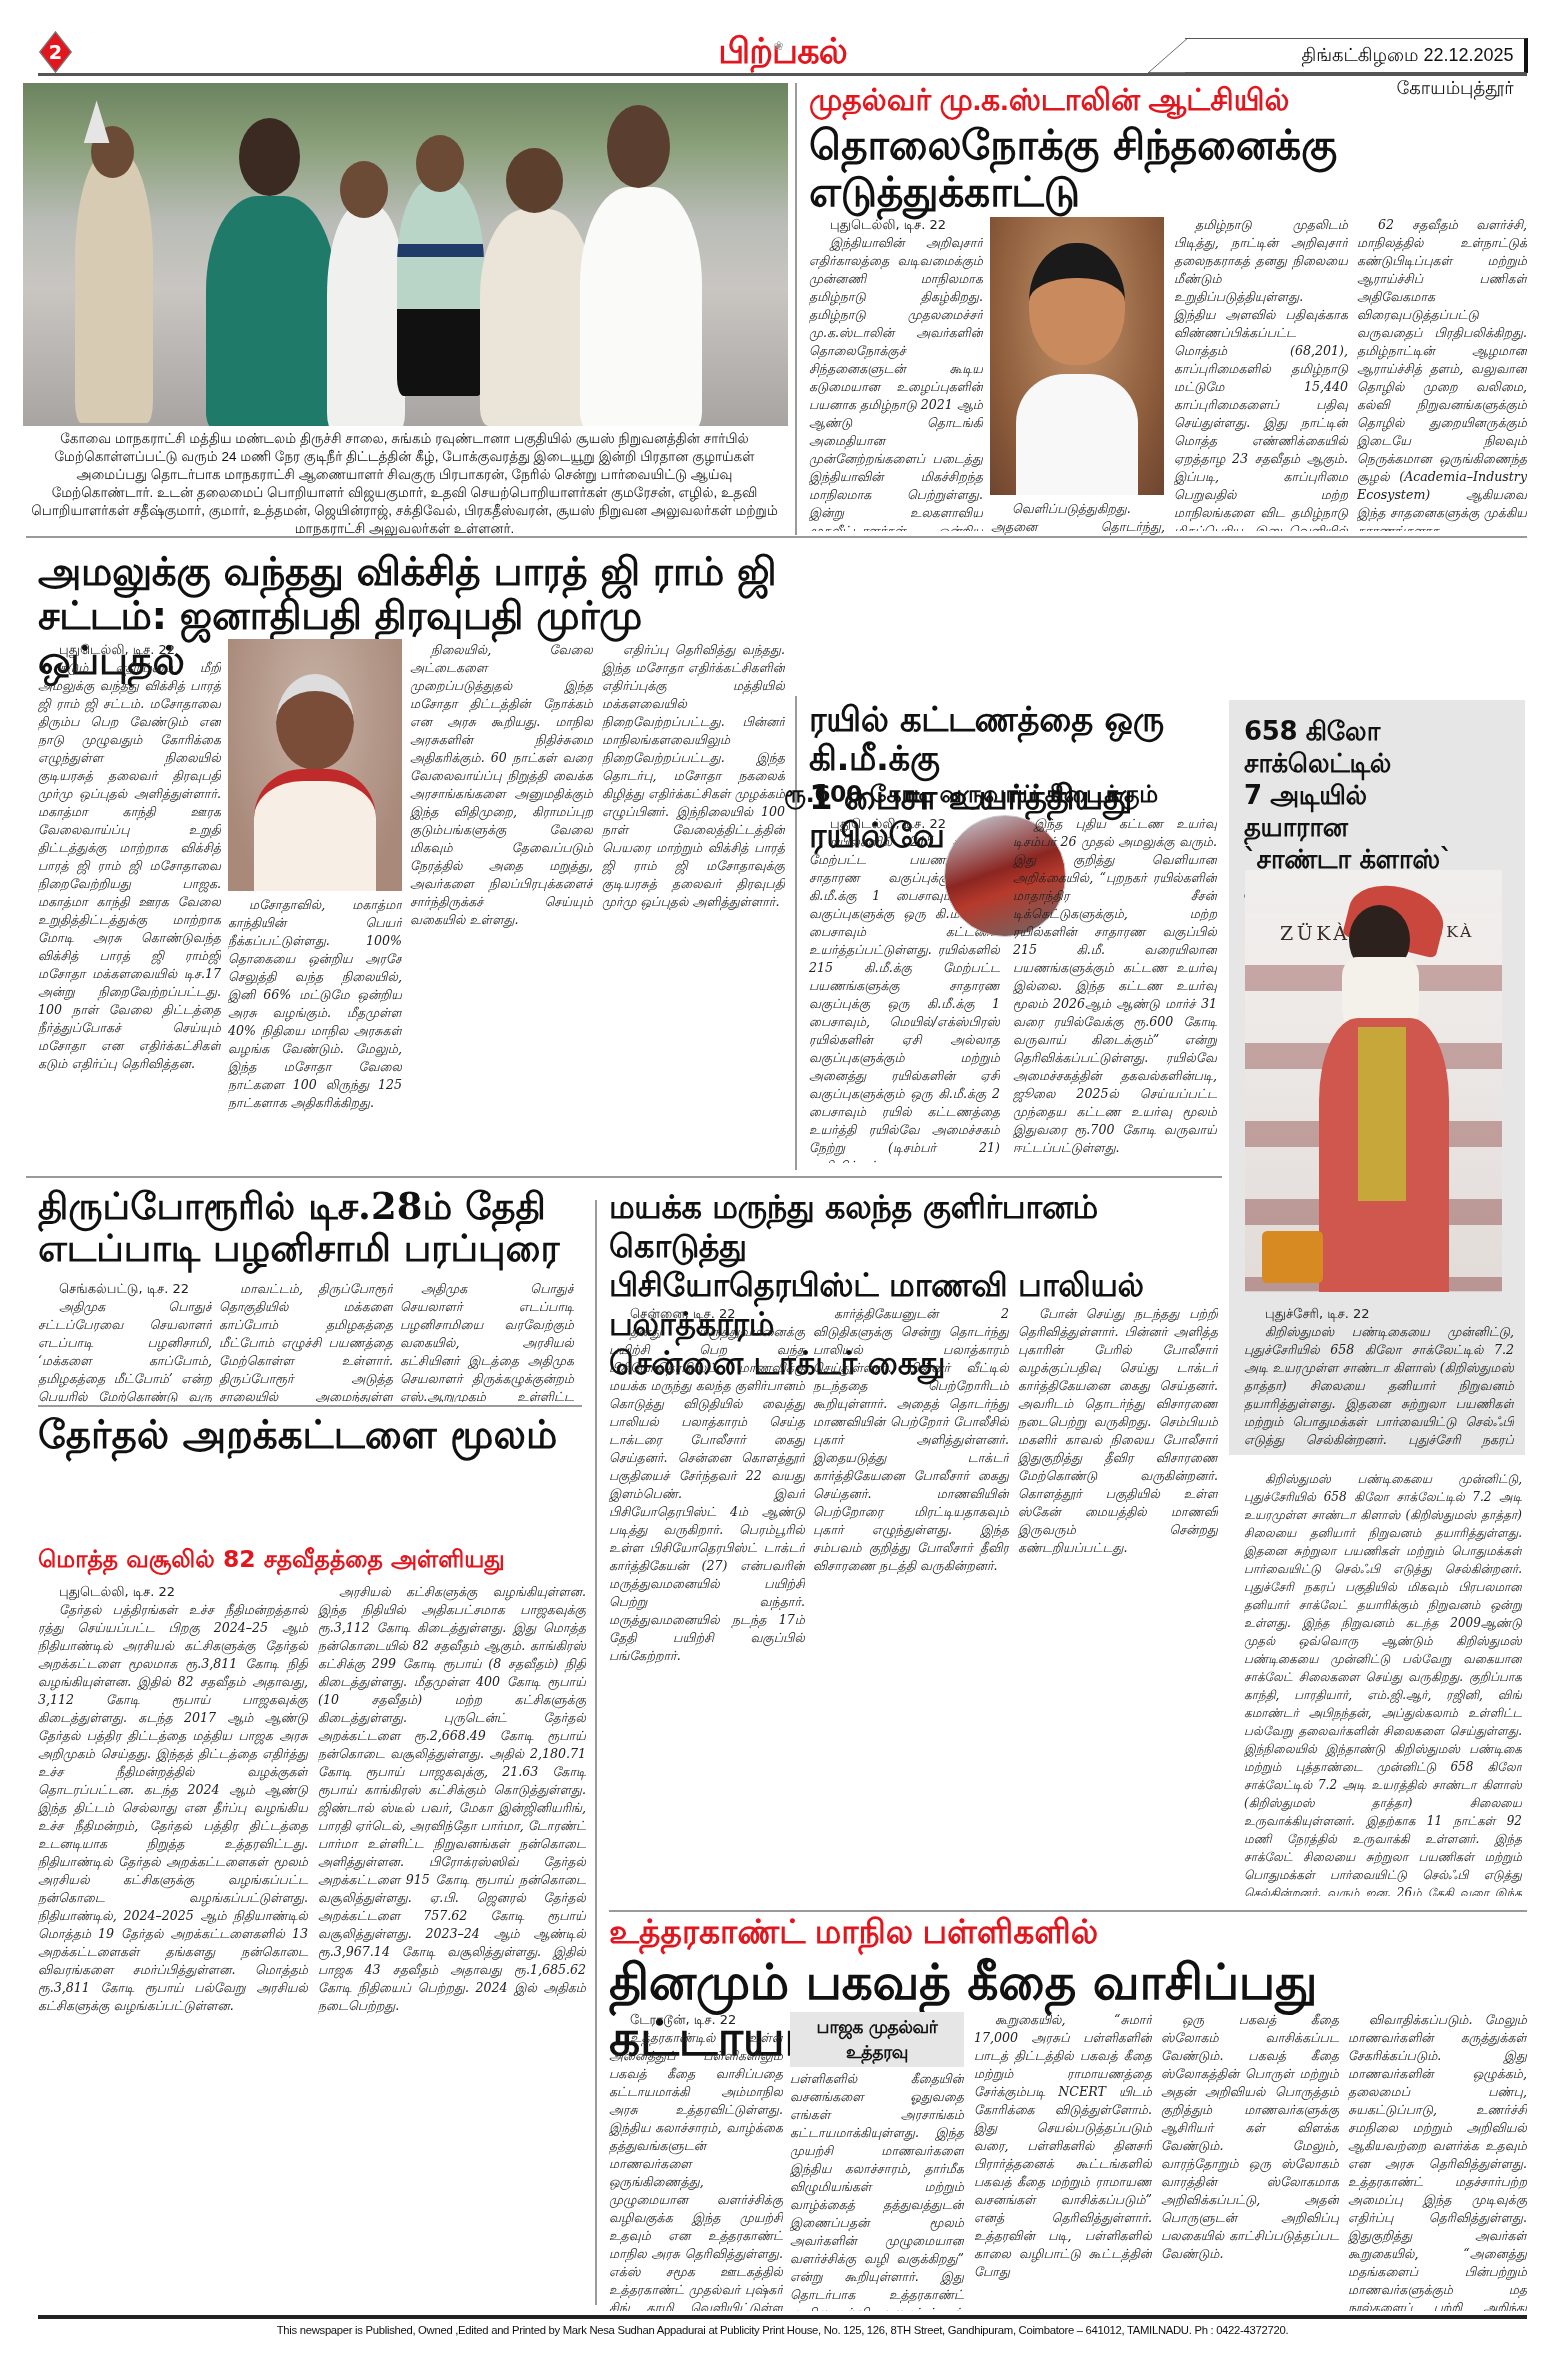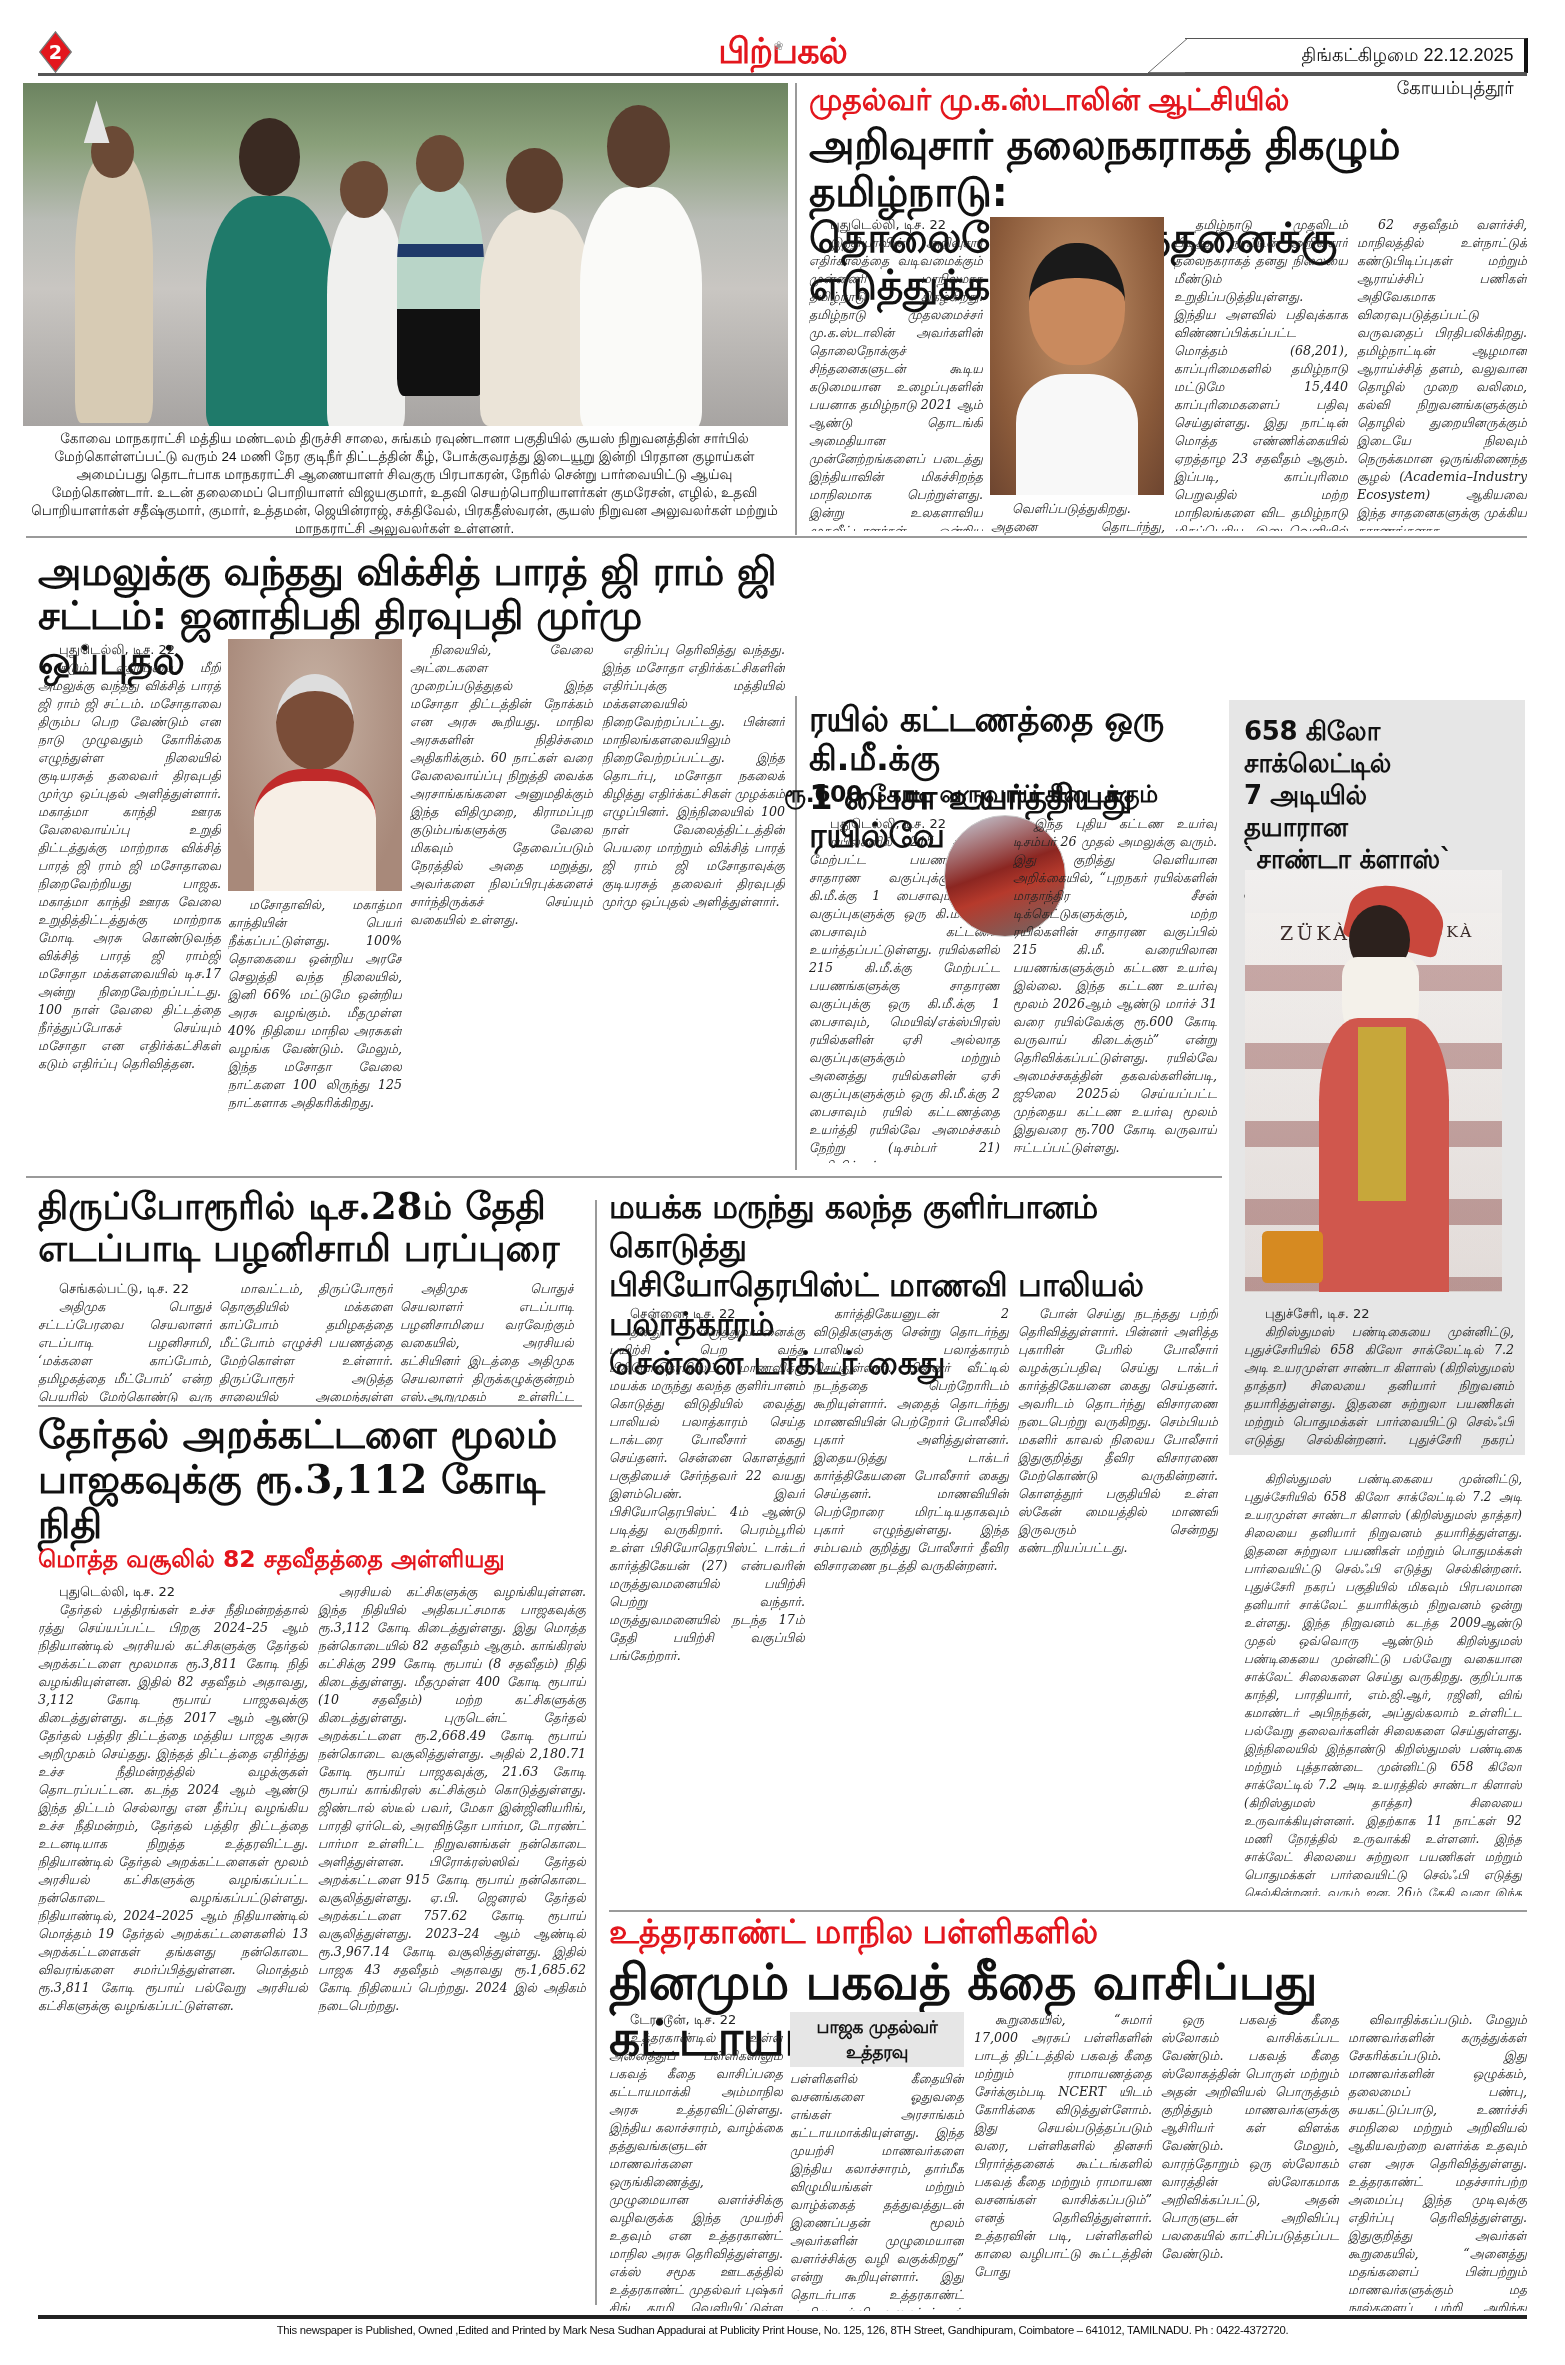--- a/index.html
+++ b/index.html
@@ -86,21 +86,20 @@
   <div class="person" style="left:557px;top:104px;width:122px;height:244px;background:#fafaf8;"></div>
   <div class="head" style="left:584px;top:22px;width:63px;height:83px;background:#5a3e2f;"></div>
   <div class="abs" style="left:61px;top:17.4px;width:26px;height:43px;background:#e5e5e5;transform:rotate(0deg);clip-path:polygon(50% 0,100% 100%,0 100%);"></div>
 </div>
 <div class="abs caption" style="left:26px;top:430px;width:757px;">கோவை மாநகராட்சி மத்திய மண்டலம் திருச்சி சாலை, சுங்கம் ரவுண்டானா பகுதியில் சூயஸ் நிறுவனத்தின் சார்பில் மேற்கொள்ளப்பட்டு வரும் 24 மணி நேர குடிநீர் திட்டத்தின் கீழ், போக்குவரத்து இடையூறு இன்றி பிரதான குழாய்கள் அமைப்பது தொடர்பாக மாநகராட்சி ஆணையாளர் சிவகுரு பிரபாகரன், நேரில் சென்று பார்வையிட்டு ஆய்வு மேற்கொண்டார். உடன் தலைமைப் பொறியாளர் விஜயகுமார், உதவி செயற்பொறியாளர்கள் குமரேசன், எழில், உதவி பொறியாளர்கள் சதீஷ்குமார், குமார், உத்தமன், ஜெயின்ராஜ், சக்திவேல், பிரகதீஸ்வரன், சூயஸ் நிறுவன அலுவலர்கள் மற்றும் மாநகராட்சி அலுவலர்கள் உள்ளனர்.</div>
 
 <div class="vrule" style="left:795px;top:83px;height:452px;"></div>
 
 <div class="abs kicker-red" style="left:809px;top:83px;font-size:30px;">முதல்வர் மு.க.ஸ்டாலின் ஆட்சியில்</div>
 <div class="abs hl" style="left:809px;top:122px;font-size:41px;width:722px;">
-  <div>அறிவுசார் தலைநகராகத் திகழும் தமிழ்நாடு:</div>
   <div>தொலைநோக்கு சிந்தனைக்கு எடுத்துக்காட்டு</div>
 </div>
 
 <div class="col" style="left:809px;top:216px;width:174px;height:315px;">
   <span class="dateline">புதுடெல்லி, டிச. 22</span>
   <p>இந்தியாவின் அறிவுசார் எதிர்காலத்தை வடிவமைக்கும் முன்னணி மாநிலமாக தமிழ்நாடு திகழ்கிறது. தமிழ்நாடு முதலமைச்சர் மு.க.ஸ்டாலின் அவர்களின் தொலைநோக்குச் சிந்தனைகளுடன் கூடிய கடுமையான உழைப்புகளின் பயனாக தமிழ்நாடு 2021 ஆம் ஆண்டு தொடங்கி அமைதியான முன்னேற்றங்களைப் படைத்து இந்தியாவின் மிகச்சிறந்த மாநிலமாக பெற்றுள்ளது. இன்று உலகளாவிய முதலீட்டாளர்கள் ஒன்றிய அரசின் இந்திய ரிசர்வ் வங்கி இந்திய மாநிலங்களின் வளர்ச்சி நிலைகள் குறித்த புள்ளி விவரங்களை வெளியிட்டுள்ளது. உள்நாட்டு உற்பத்தியின் (GSDP) மதிப்பு 16 சதவீதம் இந்தியாவின் உச்சம் எனப் புதிய சாதனை படைத்துள்ளது.</p>
 </div>
 <div class="photo photo-stalin">
   <div class="head" style="left:39px;top:26px;width:96px;height:122px;background:#c98a5e;border-top:35px solid #1a1a1a;border-radius:48% 48% 45% 45%;"></div>
   <div class="abs" style="left:26px;top:157px;width:122px;height:122px;background:#f8f8f8;border-radius:40% 40% 0 0;"></div>
@@ -197,21 +196,20 @@
 </div>
 <div class="col" style="left:400px;top:1280px;width:174px;height:122px;">
   <p>அதிமுக பொதுச் செயலாளர் எடப்பாடி பழனிசாமியை வரவேற்கும் வகையில், அரசியல் கட்சியினர் இடத்தை அதிமுக செயலாளர் திருக்கழுக்குன்றம் எஸ்.ஆறுமுகம் உள்ளிட்ட கட்சி நிர்வாகிகள் நேரில் பார்வையிட்டு ஆய்வு செய்து ஆலோசனை மேற்கொண் டனர்.</p>
 </div>
 
 <div class="rule" style="left:38px;top:1405px;width:544px;height:1.7px;"></div>
 <div class="vrule" style="left:595px;top:1200px;height:1105px;"></div>
 
 <div class="abs hl-serif" style="left:38px;top:1412px;font-size:39px;width:557px;line-height:1.16;">
   <div>தேர்தல் அறக்கட்டளை மூலம்</div>
-  <div>பாஜகவுக்கு ரூ.3,112 கோடி நிதி</div>
 </div>
 <div class="abs sub-red" style="left:38px;top:1545px;font-size:23.5px;">மொத்த வசூலில் 82 சதவீதத்தை அள்ளியது</div>
 <div class="col" style="left:38px;top:1583px;width:270px;height:722px;">
   <span class="dateline">புதுடெல்லி, டிச. 22</span>
   <p>தேர்தல் பத்திரங்கள் உச்ச நீதிமன்றத்தால் ரத்து செய்யப்பட்ட பிறகு 2024–25 ஆம் நிதியாண்டில் அரசியல் கட்சிகளுக்கு தேர்தல் அறக்கட்டளை மூலமாக ரூ.3,811 கோடி நிதி வழங்கியுள்ளன. இதில் 82 சதவீதம் அதாவது, 3,112 கோடி ரூபாய் பாஜகவுக்கு கிடைத்துள்ளது. கடந்த 2017 ஆம் ஆண்டு தேர்தல் பத்திர திட்டத்தை மத்திய பாஜக அரசு அறிமுகம் செய்தது. இந்தத் திட்டத்தை எதிர்த்து உச்ச நீதிமன்றத்தில் வழக்குகள் தொடரப்பட்டன. கடந்த 2024 ஆம் ஆண்டு இந்த திட்டம் செல்லாது என தீர்ப்பு வழங்கிய உச்ச நீதிமன்றம், தேர்தல் பத்திர திட்டத்தை உடனடியாக நிறுத்த உத்தரவிட்டது. நிதியாண்டில் தேர்தல் அறக்கட்டளைகள் மூலம் அரசியல் கட்சிகளுக்கு வழங்கப்பட்ட நன்கொடை வழங்கப்பட்டுள்ளது. நிதியாண்டில், 2024–2025 ஆம் நிதியாண்டில் மொத்தம் 19 தேர்தல் அறக்கட்டளைகளில் 13 அறக்கட்டளைகள் தங்களது நன்கொடை விவரங்களை சமர்ப்பித்துள்ளன. மொத்தம் ரூ.3,811 கோடி ரூபாய் பல்வேறு அரசியல் கட்சிகளுக்கு வழங்கப்பட்டுள்ளன.</p>
 </div>
 <div class="col" style="left:318px;top:1583px;width:268px;height:722px;">
   <p>அரசியல் கட்சிகளுக்கு வழங்கியுள்ளன. இந்த நிதியில் அதிகபட்சமாக பாஜகவுக்கு ரூ.3,112 கோடி கிடைத்துள்ளது. இது மொத்த நன்கொடையில் 82 சதவீதம் ஆகும். காங்கிரஸ் கட்சிக்கு 299 கோடி ரூபாய் (8 சதவீதம்) நிதி கிடைத்துள்ளது. மீதமுள்ள 400 கோடி ரூபாய் (10 சதவீதம்) மற்ற கட்சிகளுக்கு கிடைத்துள்ளது. புருடென்ட் தேர்தல் அறக்கட்டளை ரூ.2,668.49 கோடி ரூபாய் நன்கொடை வசூலித்துள்ளது. அதில் 2,180.71 கோடி ரூபாய் பாஜகவுக்கு, 21.63 கோடி ரூபாய் காங்கிரஸ் கட்சிக்கும் கொடுத்துள்ளது. ஜிண்டால் ஸ்டீல் பவர், மேகா இன்ஜினியரிங், பாரதி ஏர்டெல், அரவிந்தோ பார்மா, டோரண்ட் பார்மா உள்ளிட்ட நிறுவனங்கள் நன்கொடை அளித்துள்ளன. பிரோக்ரஸ்ஸிவ் தேர்தல் அறக்கட்டளை 915 கோடி ரூபாய் நன்கொடை வசூலித்துள்ளது. ஏ.பி. ஜெனரல் தேர்தல் அறக்கட்டளை 757.62 கோடி ரூபாய் வசூலித்துள்ளது. 2023–24 ஆம் ஆண்டில் ரூ.3,967.14 கோடி வசூலித்துள்ளது. இதில் பாஜக 43 சதவீதம் அதாவது ரூ.1,685.62 கோடி நிதியைப் பெற்றது. 2024 இல் அதிகம் நடைபெற்றது.</p>
 </div>
 

